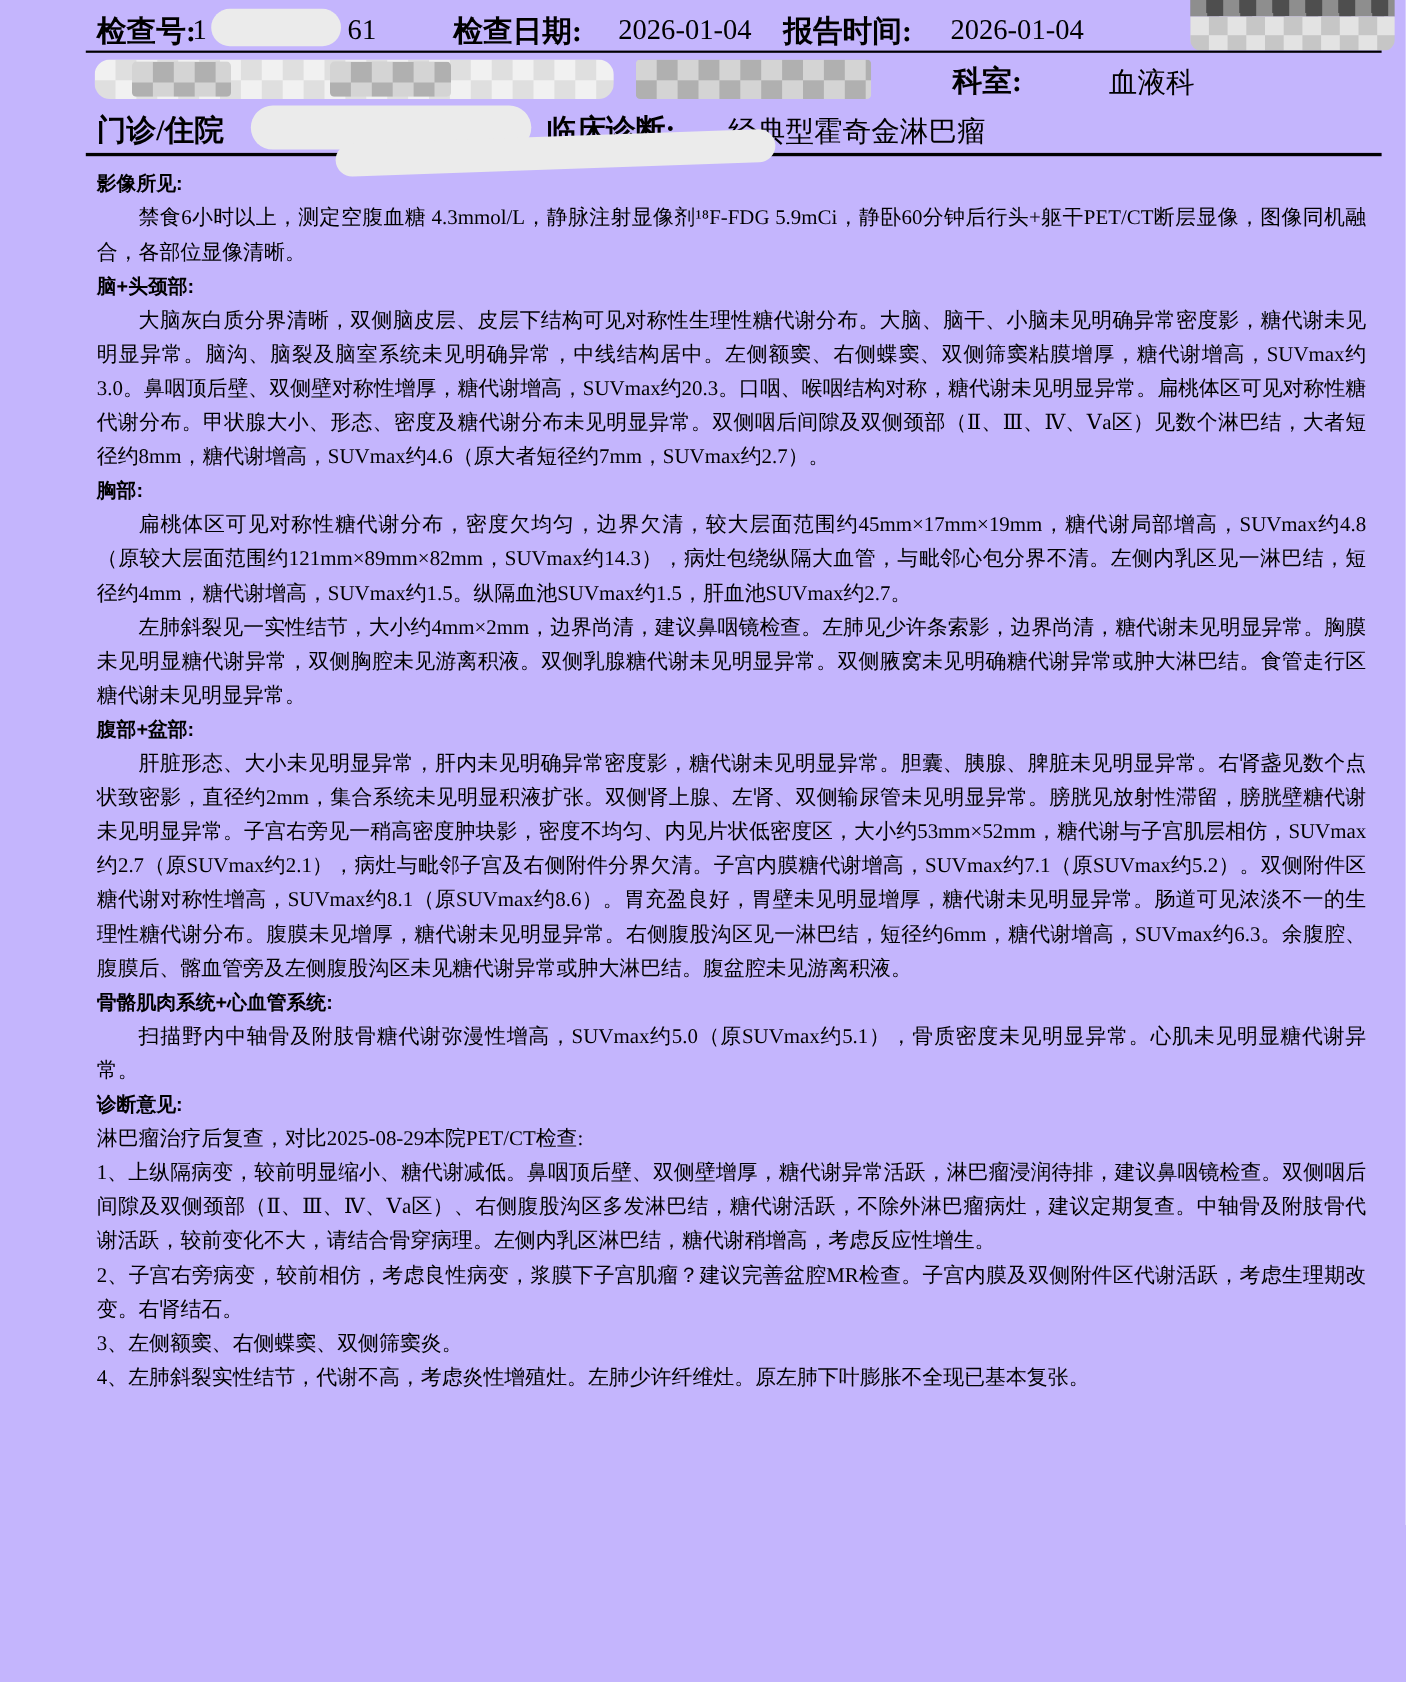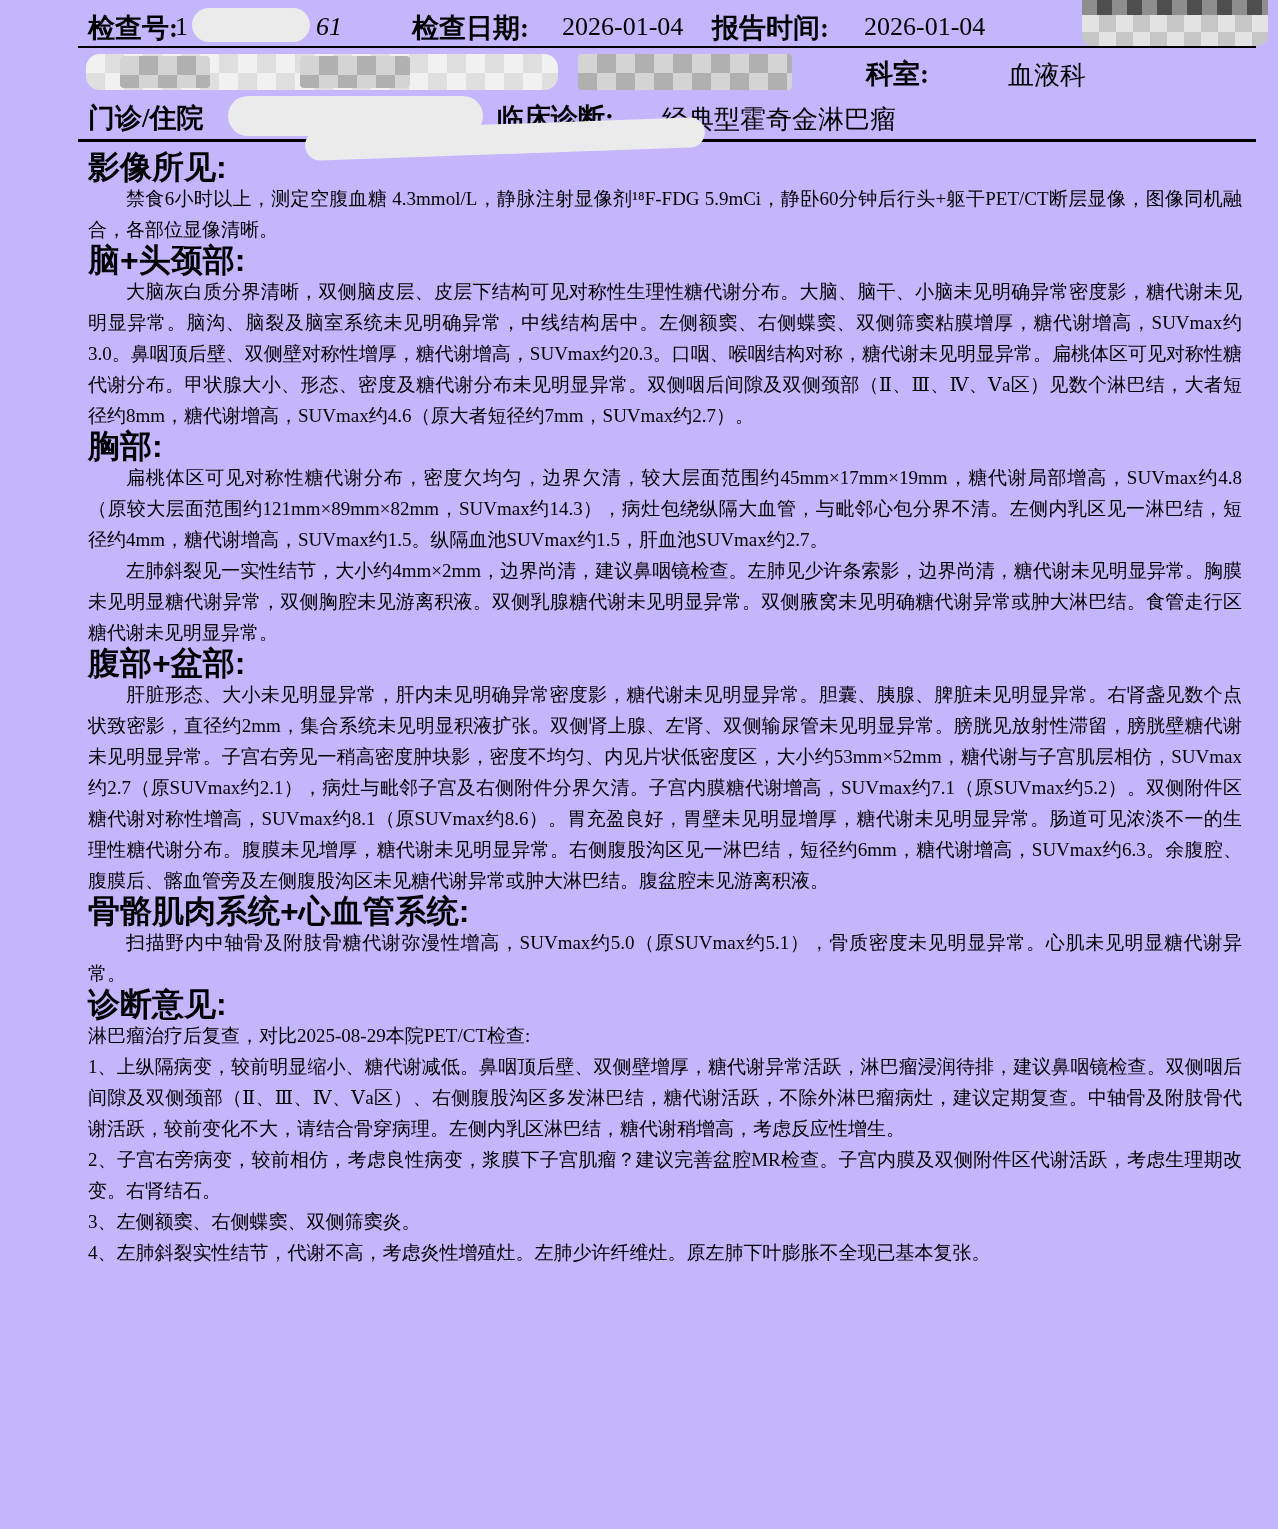--- a/index.html
+++ b/index.html
@@ -32,40 +32,40 @@
   .redact-tr .strip-dark { height: 15px;
     background-image: repeating-conic-gradient(#4e4e4e 0% 25%, #8e8e8e 0% 50%);
     background-size: 30px 30px; }
   .redact-tr .strip-light { height: 31px;
     background-image: repeating-conic-gradient(#c6c6c6 0% 25%, #e3e3e3 0% 50%);
     background-size: 34px 34px; }
 
   
   .report-body { padding: 6px 36px 0 88px; }
   .report-body h2 {
-    margin: 0; font-size: 32px; font-weight: bold; line-height: 31px;
+    margin: 0; font-size: 18px; font-weight: bold; line-height: 31px;
     font-family: "Liberation Sans", "DejaVu Sans", sans-serif;
   }
   .report-body p {
     margin: 0; font-size: 19px; line-height: 31px;
     text-align: justify;
   }
   .report-body p.indent { text-indent: 2em; }
 </style>
 </head>
 <body>
 
 <div class="page">
 
   <div class="report-header">
 
     <span class="hlabel" style="left:88px; top:10px;">检查号:</span>
     <span class="hvalue" style="left:175px; top:12px;">1</span>
     <span class="blob" style="left:192px; top:8px; width:118px; height:34px;"></span>
-    <span class="hvalue" style="left:316px; top:12px;font-style:italic;">61</span>
+    <span class="hvalue" style="left:316px; top:12px;">61</span>
     <span class="hlabel" style="left:412px; top:10px;">检查日期:</span>
     <span class="hvalue" style="left:562px; top:12px;">2026-01-04</span>
     <span class="hlabel" style="left:712px; top:10px;">报告时间:</span>
     <span class="hvalue" style="left:864px; top:12px;">2026-01-04</span>
     <span class="redact-tr">
       <span class="strip-dark" style="display:block;"></span>
       <span class="strip-light" style="display:block;"></span>
     </span>
     <span class="rule-1"></span>
 

